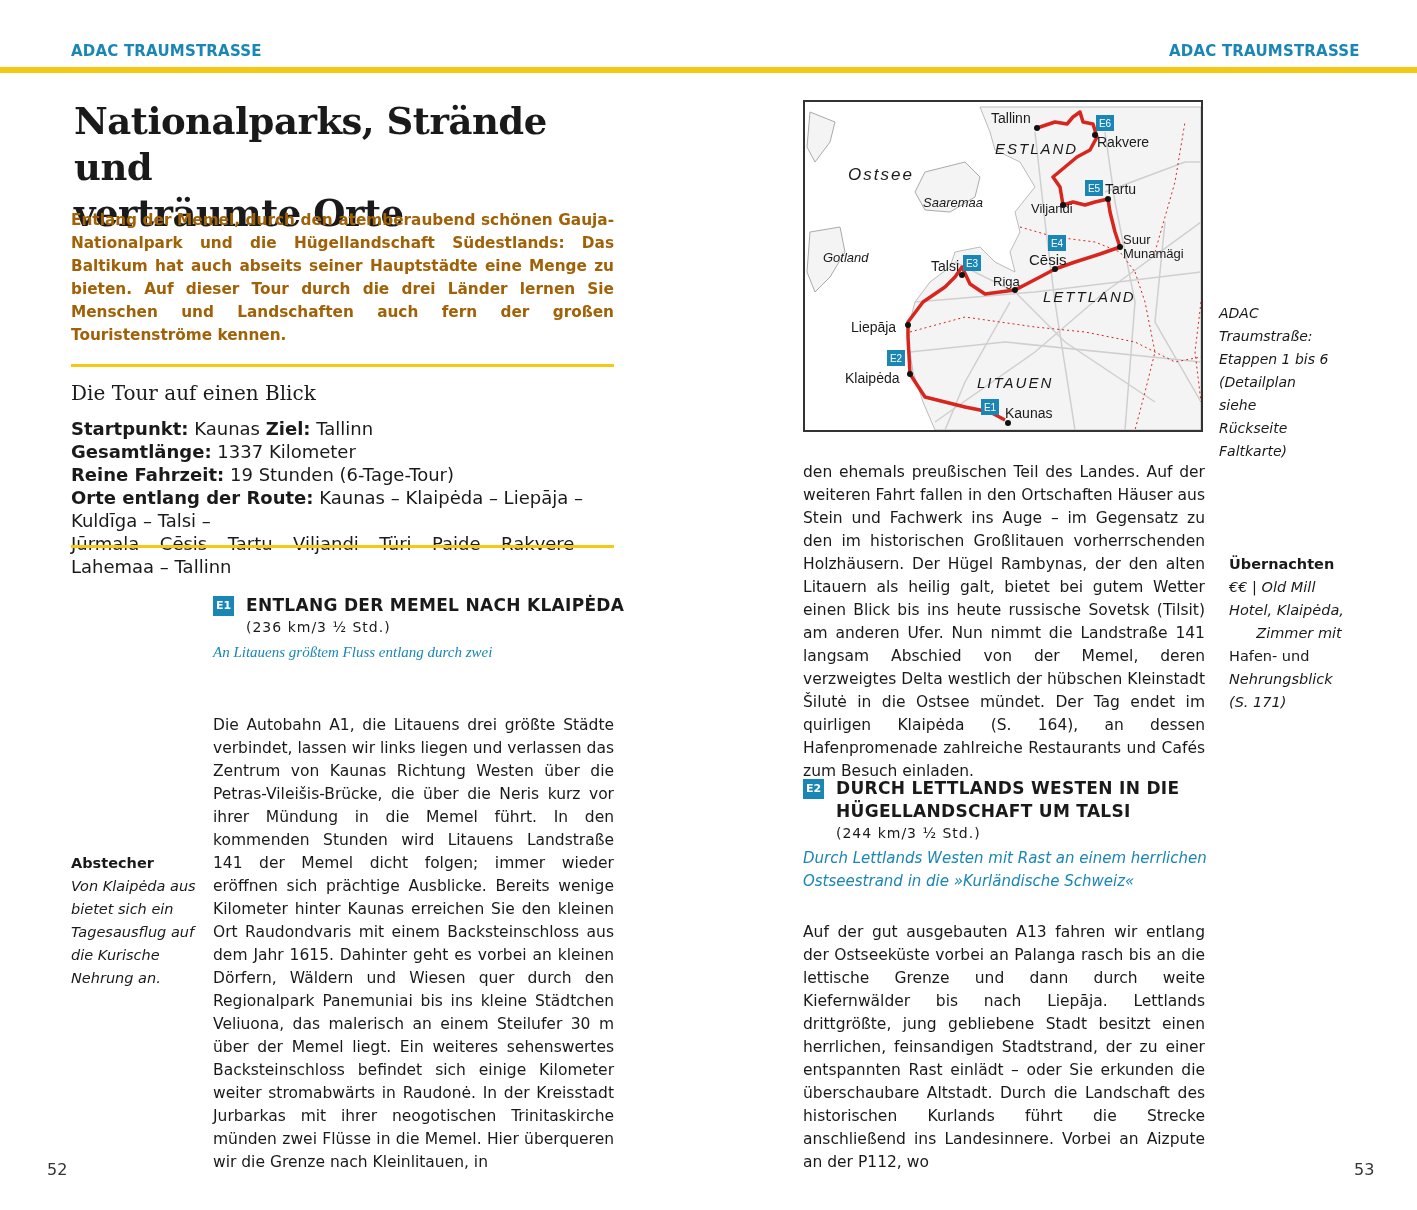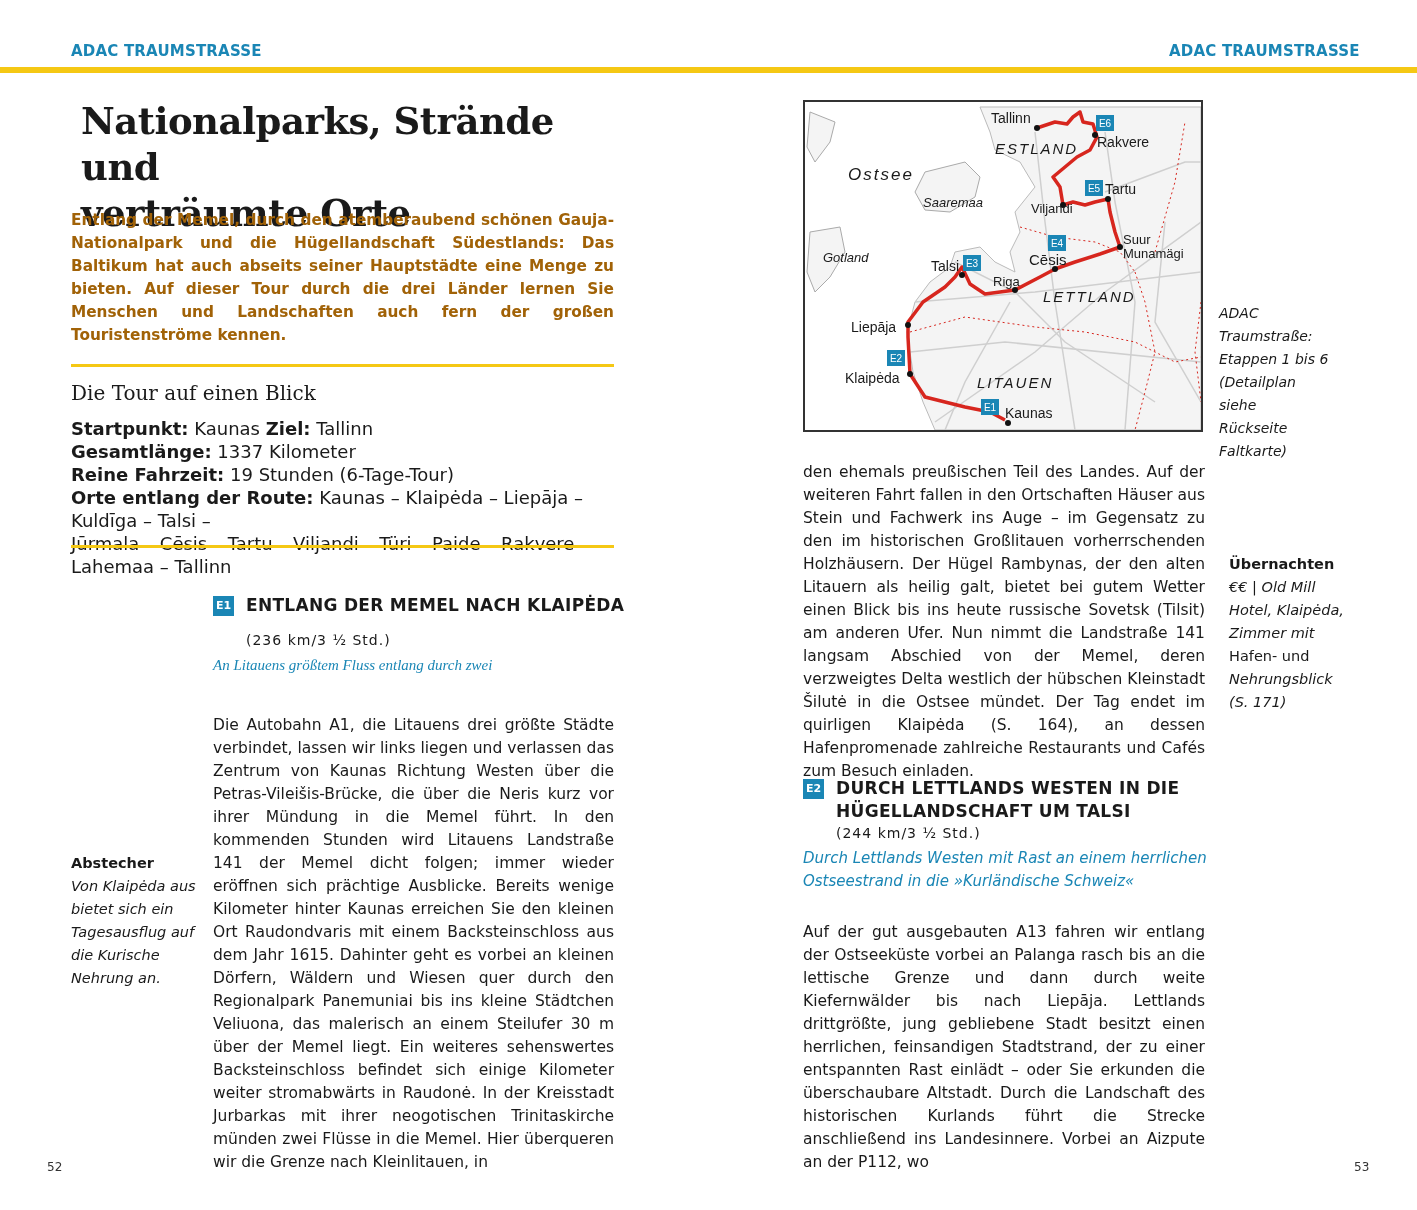--- a/index.html
+++ b/index.html
@@ -1,37 +1,37 @@
 <!DOCTYPE html>
 <html><head>
 <meta charset="utf-8">
 <style>
   html, body { margin:0; padding:0; background:#ffffff; }
   body { width:1417px; height:1210px; position:relative; overflow:hidden;
          font-family:"DejaVu Sans", "Liberation Sans", sans-serif; color:#1a1a1a; }
   .abs { position:absolute; }
   .running-head { top:42px; font-size:15px; font-weight:bold; color:#1a86b5; letter-spacing:0.2px; }
   .yellow-bar { left:0; top:67px; width:1417px; height:6px; background:#f5c814; }
-  .title { left:81px; top:98px; width:560px; font-family:"DejaVu Serif", "Liberation Serif", serif;
+  .title { left:74px; top:98px; width:560px; font-family:"DejaVu Serif", "Liberation Serif", serif;
            font-weight:bold; font-size:37px; line-height:46px; color:#1a1a1a; letter-spacing:-0.5px; }
   .lead { left:71px; top:209px; width:543px; font-size:15.3px; line-height:23px; font-weight:bold;
           color:#a16207; text-align:justify; }
   .rule { left:71px; width:543px; height:3px; background:#f5c814; }
   .glance-title { left:71px; top:381px; font-family:"DejaVu Serif", "Liberation Serif", serif;
                   font-size:20px; color:#1a1a1a; }
   .glance { left:71px; top:417px; width:560px; font-size:18px; line-height:23px; color:#1a1a1a; }
   .glance b { font-weight:bold; }
   .badge { display:inline-block; background:#1a86b5; color:#fff; font-size:11px; font-weight:bold;
            width:21px; height:20px; line-height:20px; text-align:center; }
   .stage-head { font-size:17px; font-weight:bold; color:#1a1a1a; letter-spacing:0.3px; line-height:23px; }
   .stage-dist { font-size:14px; color:#1a1a1a; letter-spacing:1px; }
   .stage-sub { font-size:15px; font-style:italic; color:#1a86b5; line-height:23px; }
   .body-text { font-size:15.5px; line-height:23px; color:#1a1a1a; text-align:justify; }
   .side { font-size:14.5px; line-height:23px; color:#1a1a1a; }
-  .page-num { top:1160px; font-size:12px; color:#333; }
+  .page-num { top:1160px; font-size:16px; color:#333; }
   .map { left:803px; top:100px; width:400px; height:332px; border:2px solid #333; box-sizing:border-box;
          background:#fff; overflow:hidden; }
   .map svg { display:block; }
   .maplabel { font-family:"Liberation Sans", "DejaVu Sans", sans-serif; fill:#1a1a1a; }
 </style>
 </head>
 <body>
 
 <div class="abs running-head" style="left:71px;">ADAC TRAUMSTRASSE</div>
 <div class="abs running-head" style="left:1169px;">ADAC TRAUMSTRASSE</div>
@@ -69,21 +69,21 @@
   <div>Jūrmala – Cēsis – Tartu – Viljandi – Türi – Paide – Rakvere – Lahemaa – Tallinn</div>
 </div>
 
 <div class="abs rule" style="top:545px;"></div>
 
 <div class="abs" style="left:213px; top:594px; width:420px;">
   <div style="display:flex; align-items:center; gap:12px;">
     <span class="badge">E1</span>
     <span class="stage-head">ENTLANG DER MEMEL NACH KLAIPĖDA</span>
   </div>
-  <div class="stage-dist" style="margin-left:33px; margin-top:15px;">(236 km/3 ½ Std.)</div>
+  <div class="stage-dist" style="margin-left:33px; margin-top:2px;">(236 km/3 ½ Std.)</div>
   <div class="stage-sub" style="margin-top:6px;font-family:Liberation Serif, serif;">
     <div>An Litauens größtem Fluss entlang durch zwei</div>
   </div>
 </div>
 
 <div class="abs body-text" style="left:213px; top:714px; width:401px; hyphens:auto;" lang="de">Die Autobahn A1, die Litauens drei größte Städte verbindet, lassen wir links liegen und verlassen das Zentrum von Kaunas Richtung Westen über die Petras-Vileišis-Brücke, die über die Neris kurz vor ihrer Mündung in die Memel führt. In den kommenden Stunden wird Litauens Landstraße 141 der Memel dicht folgen; immer wieder eröffnen sich prächtige Ausblicke. Bereits wenige Kilometer hinter Kaunas erreichen Sie den kleinen Ort Raudondvaris mit einem Backsteinschloss aus dem Jahr 1615. Dahinter geht es vorbei an kleinen Dörfern, Wäldern und Wiesen quer durch den Regionalpark Panemuniai bis ins kleine Städtchen Veliuona, das malerisch an einem Steilufer 30 m über der Memel liegt. Ein weiteres sehenswertes Backsteinschloss befindet sich einige Kilometer weiter stromabwärts in Raudonė. In der Kreisstadt Jurbarkas mit ihrer neogotischen Trinitaskirche münden zwei Flüsse in die Memel. Hier überqueren wir die Grenze nach Kleinlitauen, in</div>
 
 <div class="abs side" style="left:71px; top:852px; width:130px;">
   <div style="font-weight:bold;">Abstecher</div>
   <div style="font-style:italic;">Von Klaipėda aus bietet sich ein Tagesausflug auf die Kurische Nehrung an.</div>
@@ -178,21 +178,21 @@
 </div>
 
 <div class="abs side" style="left:1219px; top:302px; width:110px; font-style:italic; font-size:14px;">ADAC Traumstraße: Etappen 1 bis 6 (Detailplan siehe Rückseite Faltkarte)</div>
 
 <div class="abs body-text" style="left:803px; top:461px; width:402px; hyphens:auto;" lang="de">den ehemals preußischen Teil des Landes. Auf der weiteren Fahrt fallen in den Ortschaften Häuser aus Stein und Fachwerk ins Auge – im Gegensatz zu den im historischen Großlitauen vorherrschenden Holzhäusern. Der Hügel Rambynas, der den alten Litauern als heilig galt, bietet bei gutem Wetter einen Blick bis ins heute russische Sovetsk (Tilsit) am anderen Ufer. Nun nimmt die Landstraße 141 langsam Abschied von der Memel, deren verzweigtes Delta westlich der hübschen Kleinstadt Šilutė in die Ostsee mündet. Der Tag endet im quirligen Klaipėda (S. 164), an dessen Hafenpromenade zahlreiche Restaurants und Cafés zum Besuch einladen.</div>
 
 <div class="abs side" style="left:1229px; top:553px; width:140px;">
   <div style="font-weight:bold;">Übernachten</div>
   <div style="font-style:italic;">€€ | Old Mill</div>
   <div style="font-style:italic;">Hotel, Klaipėda,</div>
-  <div style="font-style:italic;">Zimmer mit</div>
+  <div style="font-style:italic;text-align:center;">Zimmer mit</div>
   <div style="">Hafen- und</div>
   <div style="font-style:italic;">Nehrungsblick</div>
   <div style="font-style:italic;">(S. 171)</div>
 </div>
 
 <div class="abs" style="left:803px; top:777px; width:420px;">
   <div style="display:flex; align-items:flex-start; gap:12px;">
     <span class="badge" style="margin-top:2px;">E2</span>
     <div class="stage-head">
       <div>DURCH LETTLANDS WESTEN IN DIE</div>

